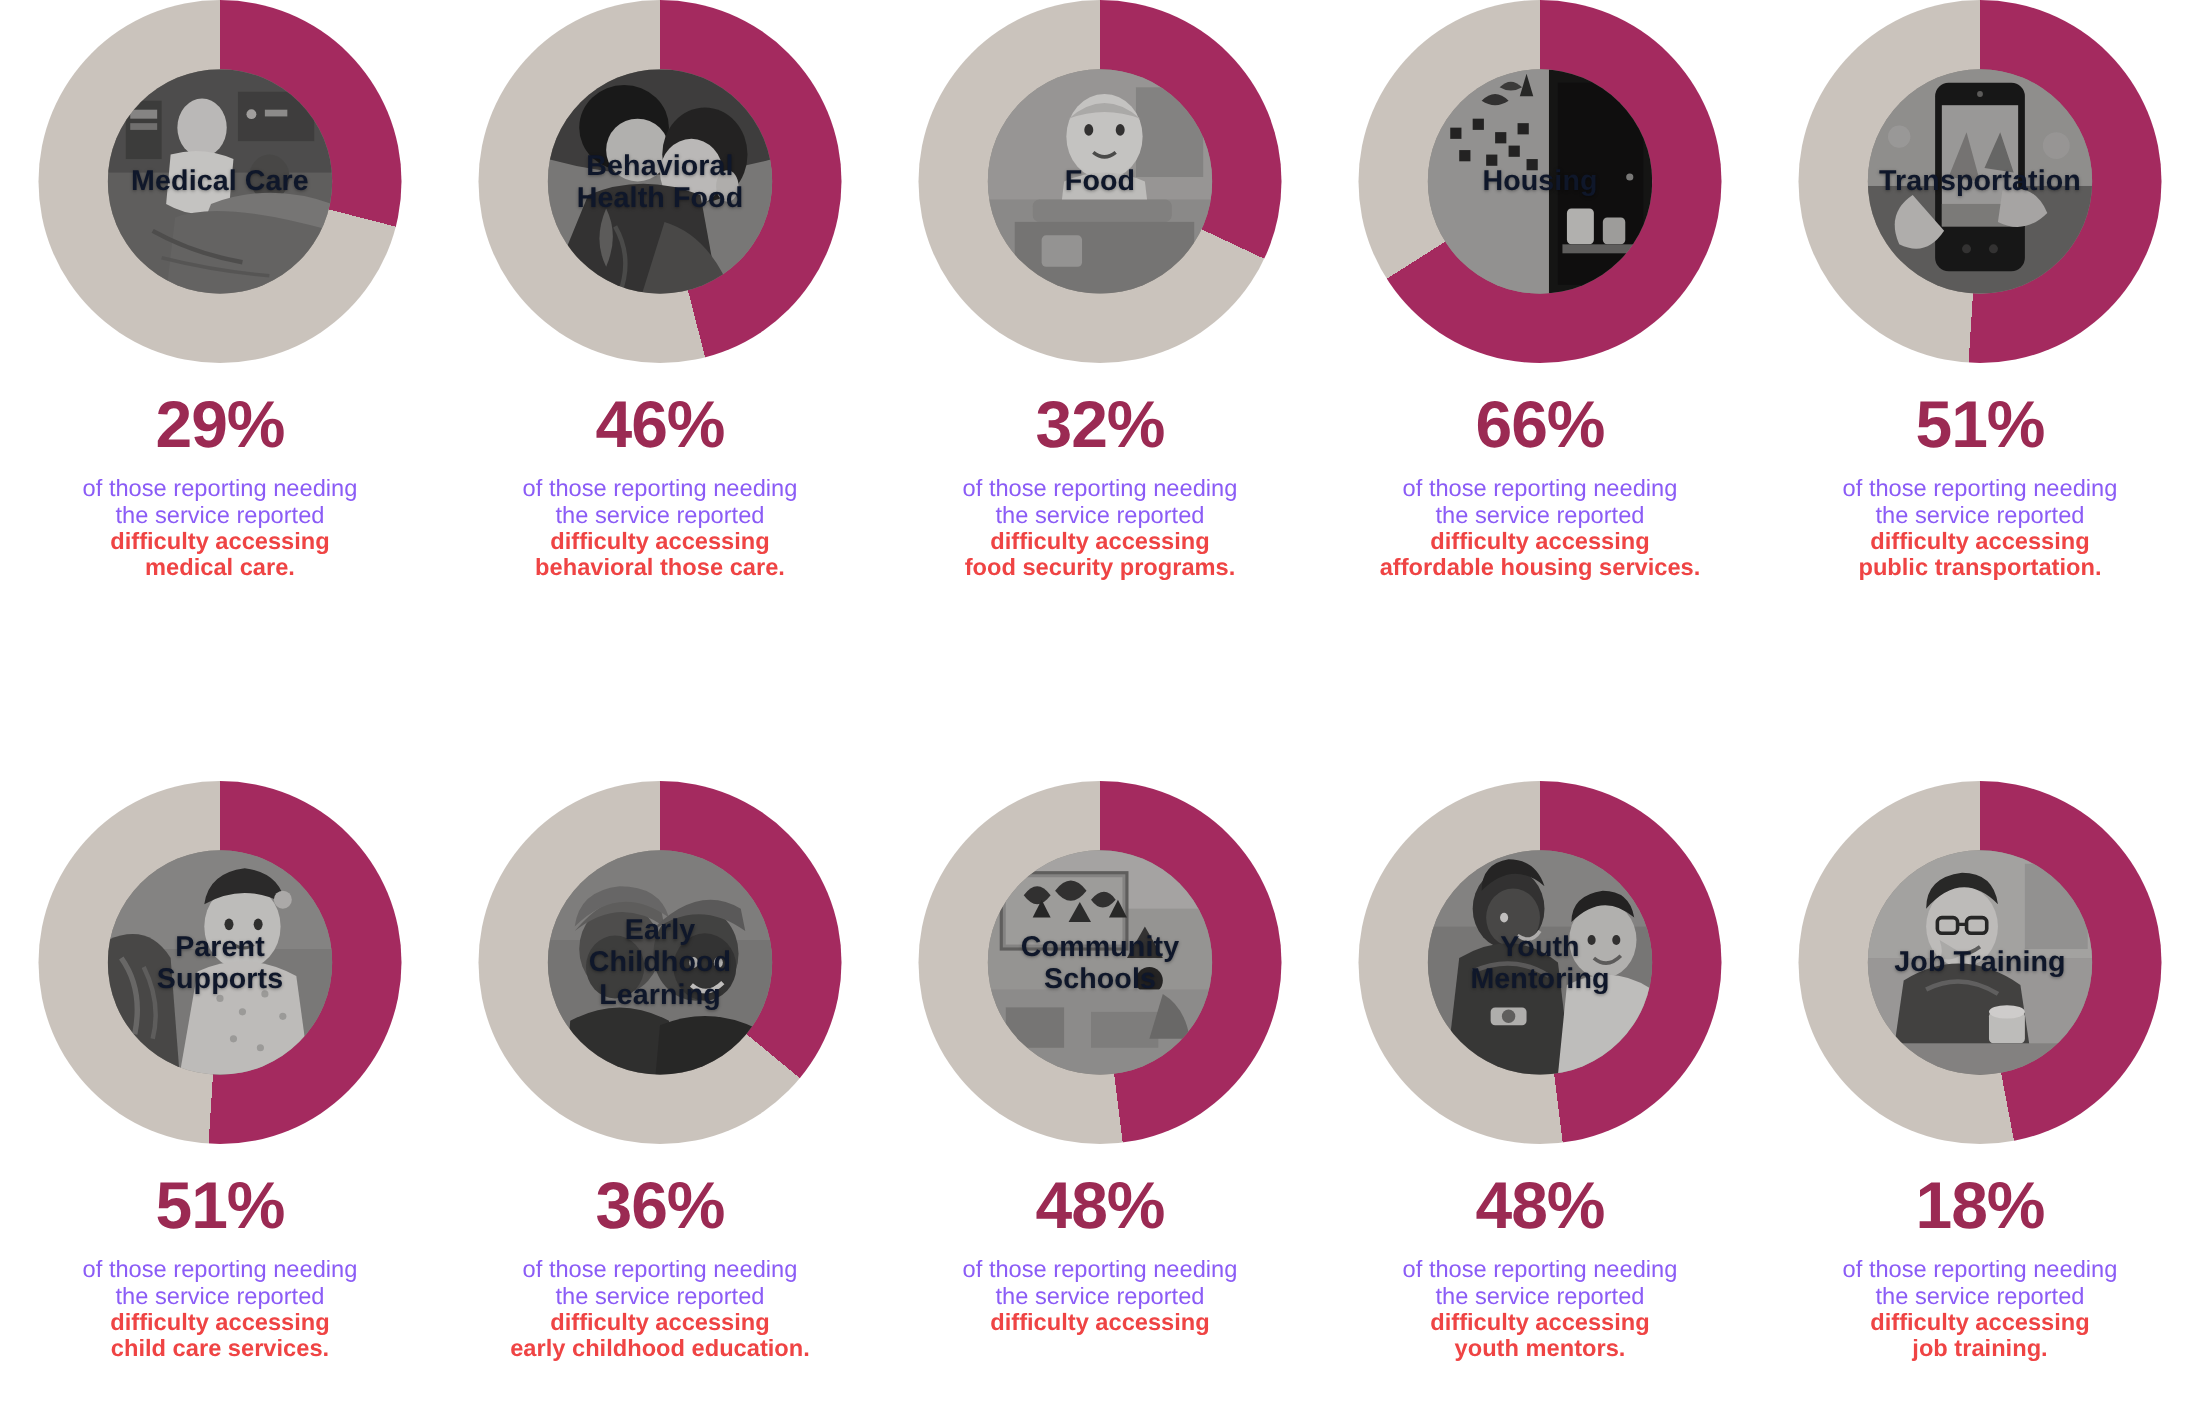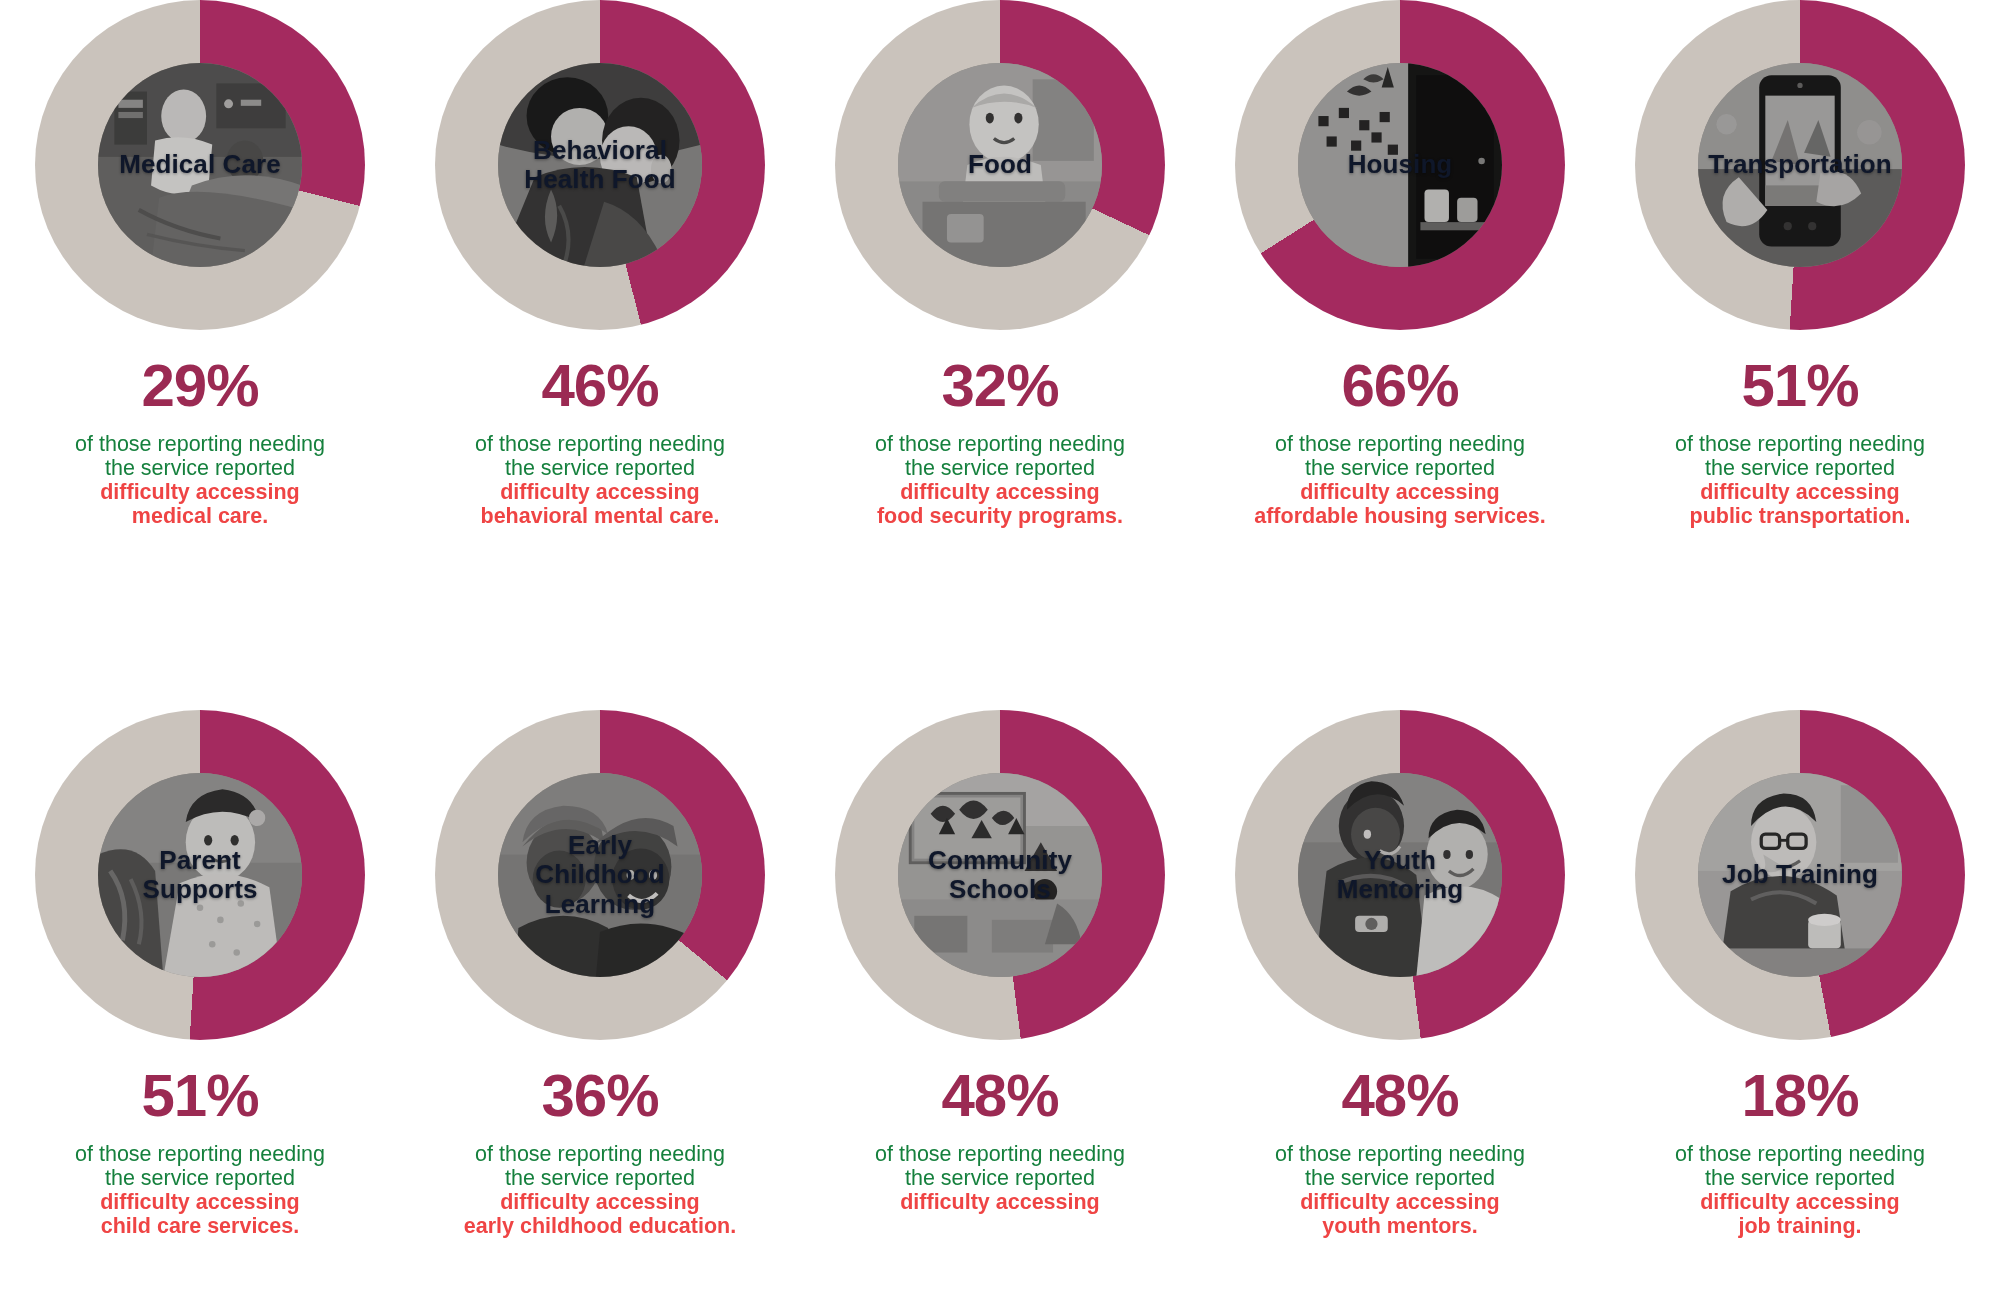--- a/index.html
+++ b/index.html
@@ -95,21 +95,21 @@
     margin-top: 16px;
     text-align: center;
     font-size: 21.5px;
     line-height: 1.12;
     color: #3c3c3c;
     width: 370px;
   }
   .caption .lead {
     white-space: pre-line;
     font-weight: normal;
-    color: #15803d;
+    color: #8b5cf6;
   }
   .caption .strong {
     white-space: pre-line;
     font-weight: bold;
     color: #ef4444;
   }
 </style>
 </head>
 <body>
 
@@ -169,21 +169,21 @@
         <div class="photo-tint"></div>
         <div class="donut-label">Behavioral
 Health Food</div>
       </div>
     </div>
     <div class="pct">46%</div>
     <div class="caption">
       <div class="lead">of those reporting needing</div>
       <div class="lead">the service reported</div>
       <div class="strong">difficulty accessing</div>
-      <div class="strong">behavioral mental care.</div>
+      <div class="strong">behavioral those care.</div>
     </div>
   </div>
     <div class="card">
     <div class="donut-wrap">
       <div class="donut" style="background:conic-gradient(from 0deg, #a42a5f 0deg 115.2deg, #cac3bc 115.2deg 360deg)"></div>
       <div class="donut-hole">
         <div class="photo">
       <svg viewBox="0 0 100 100" preserveAspectRatio="xMidYMid slice" width="100%" height="100%">
         <rect width="100" height="100" fill="#a59c91"></rect>
         <rect x="0" y="0" width="100" height="58" fill="#b3aa9f"></rect>

